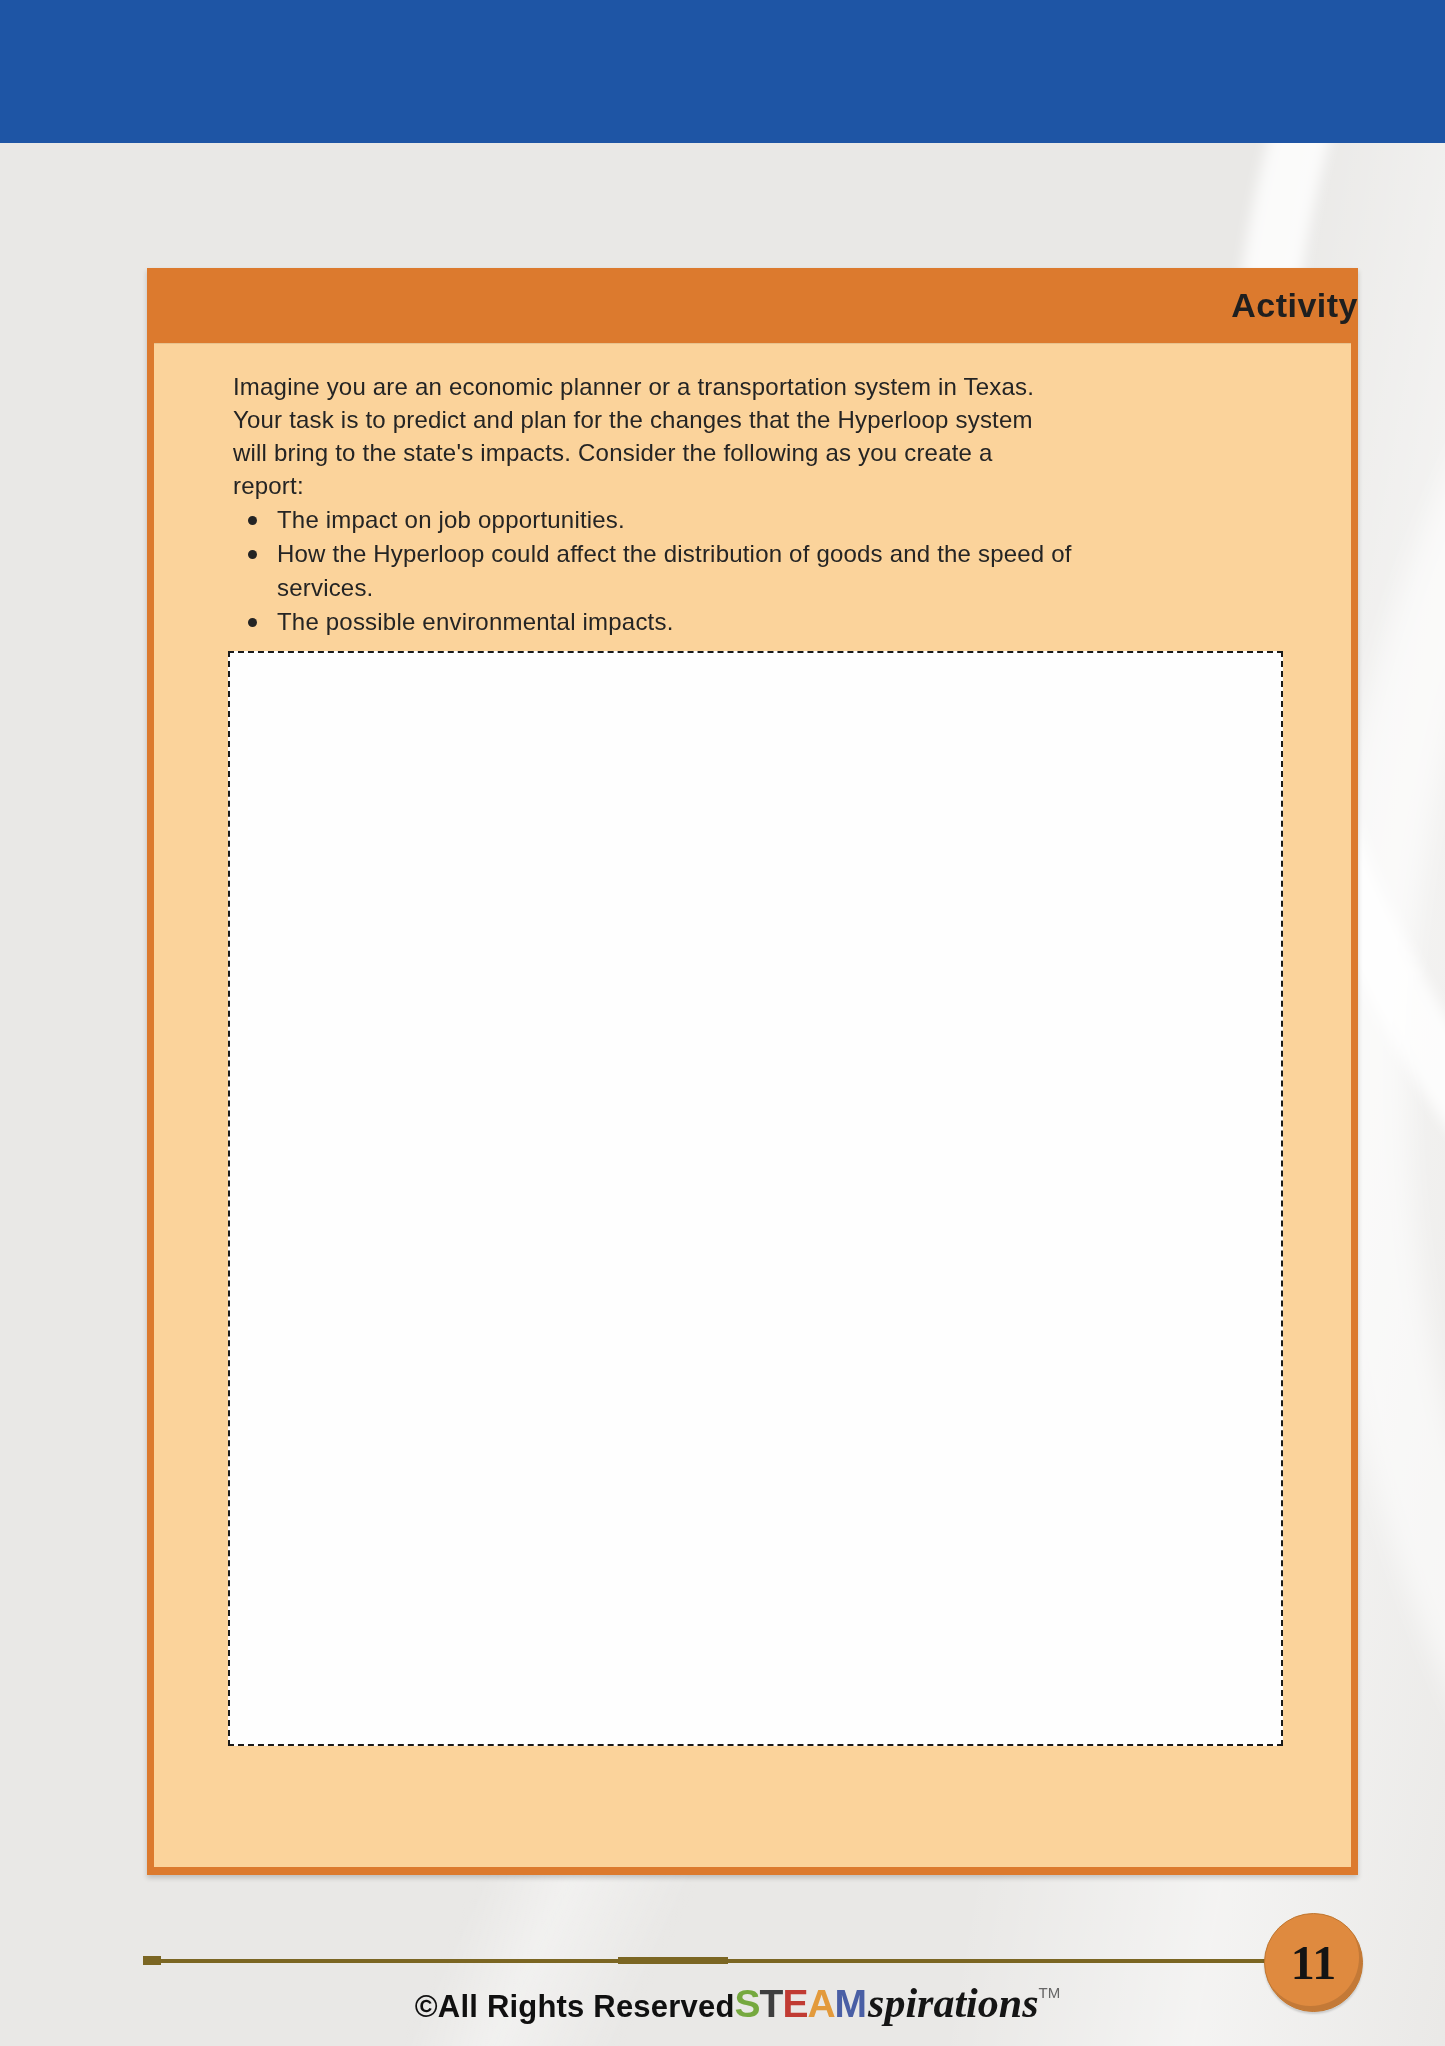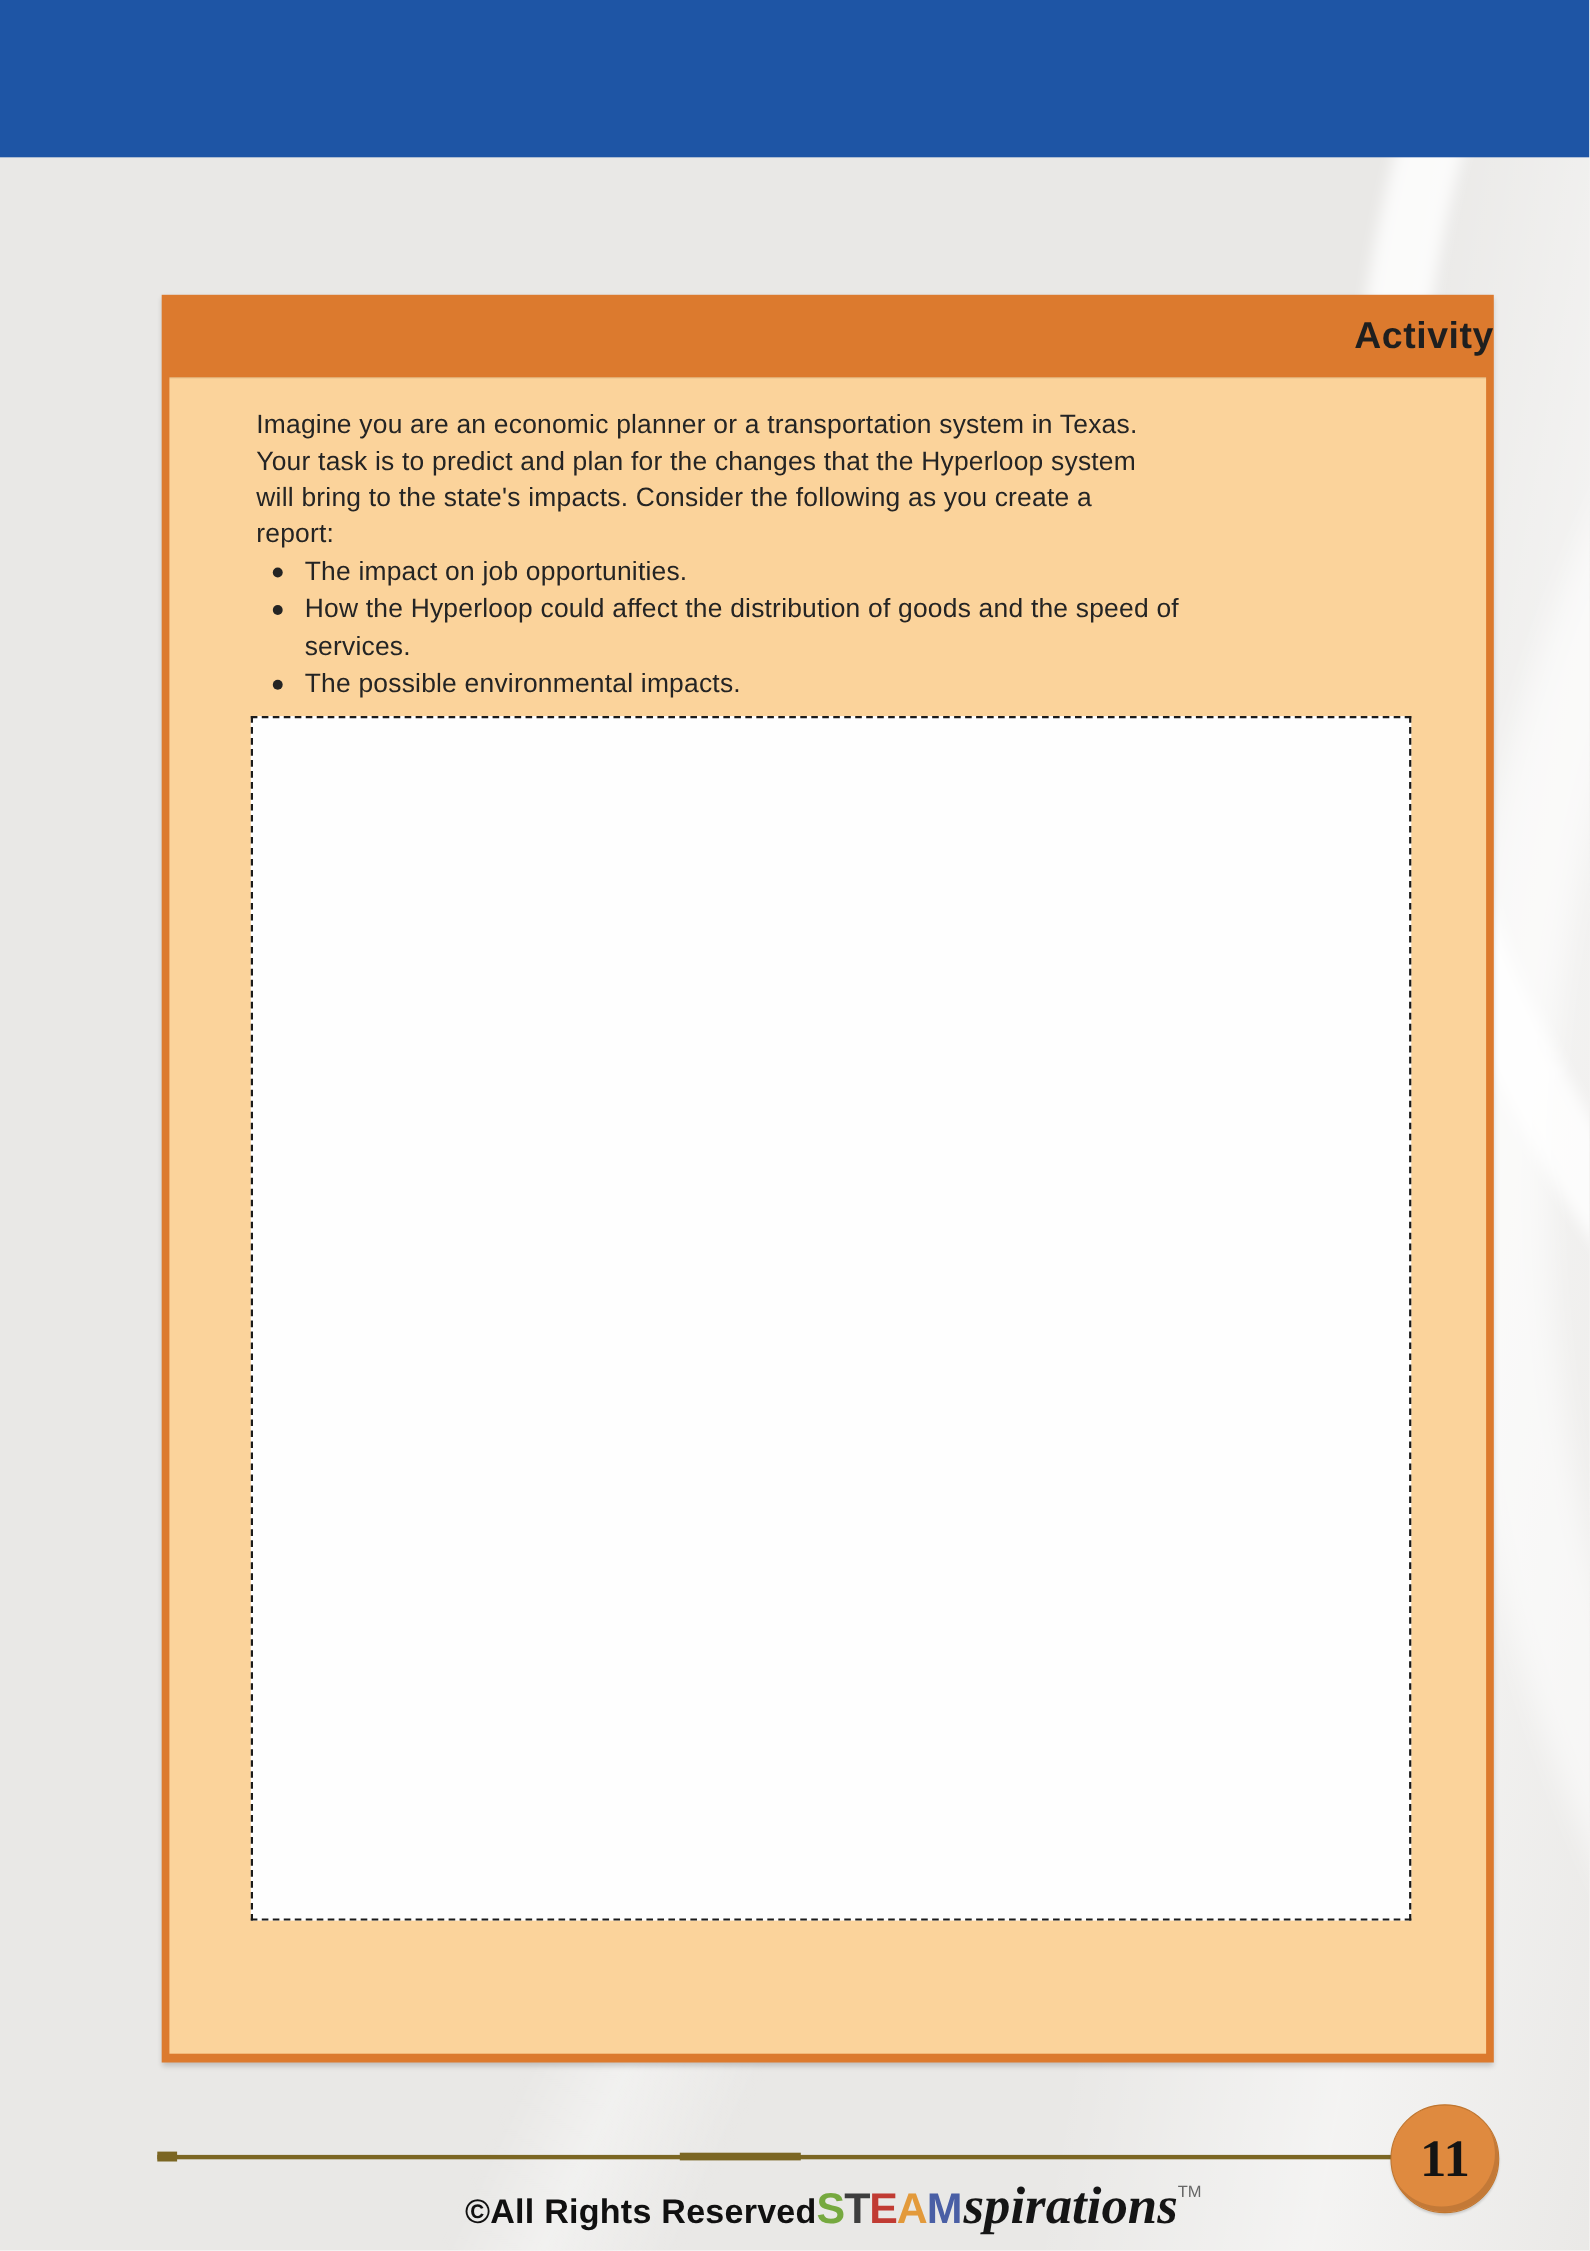--- a/index.html
+++ b/index.html
@@ -84,29 +84,29 @@
     border:1px solid #c0762f;
     box-shadow:inset -3px -5px 0 rgba(0,0,0,.12), 0 2px 2px rgba(0,0,0,.15);
     display:flex; align-items:center; justify-content:center; z-index:3;
   }
   .page-badge-number {
     font-family:"Liberation Serif", serif; font-weight:bold; font-size:48px;
     color:#141414; line-height:1;
   }
 
   .footer-row {
-    position:absolute; left:152px; top:1982px; width:1211px; z-index:2;
+    position:absolute; left:132px; top:1982px; width:1211px; z-index:2;
     display:flex; align-items:baseline; justify-content:center; 
   }
   .rights-text { font-size:31px; font-weight:bold; color:#101010; letter-spacing:.2px; }
   .logo { display:inline-flex; align-items:baseline; }
   .logo-letter { font-size:39px; font-weight:bold; letter-spacing:-1px; line-height:1; }
   .logo-suffix {
     font-family:"Liberation Serif", serif; font-style:italic; font-weight:600;
-    font-size:48px; color:#151515; margin-left:2px; line-height:1;
+    font-size:42px; color:#151515; margin-left:2px; line-height:1;
   }
   .logo-tm { font-size:15px; color:#666; align-self:flex-start; margin-top:2px;text-align:right; }
 </style>
 </head>
 <body>
 
 <div class="page">
 
   <div class="arc arc1"></div>
   <div class="arc arc2"></div>

